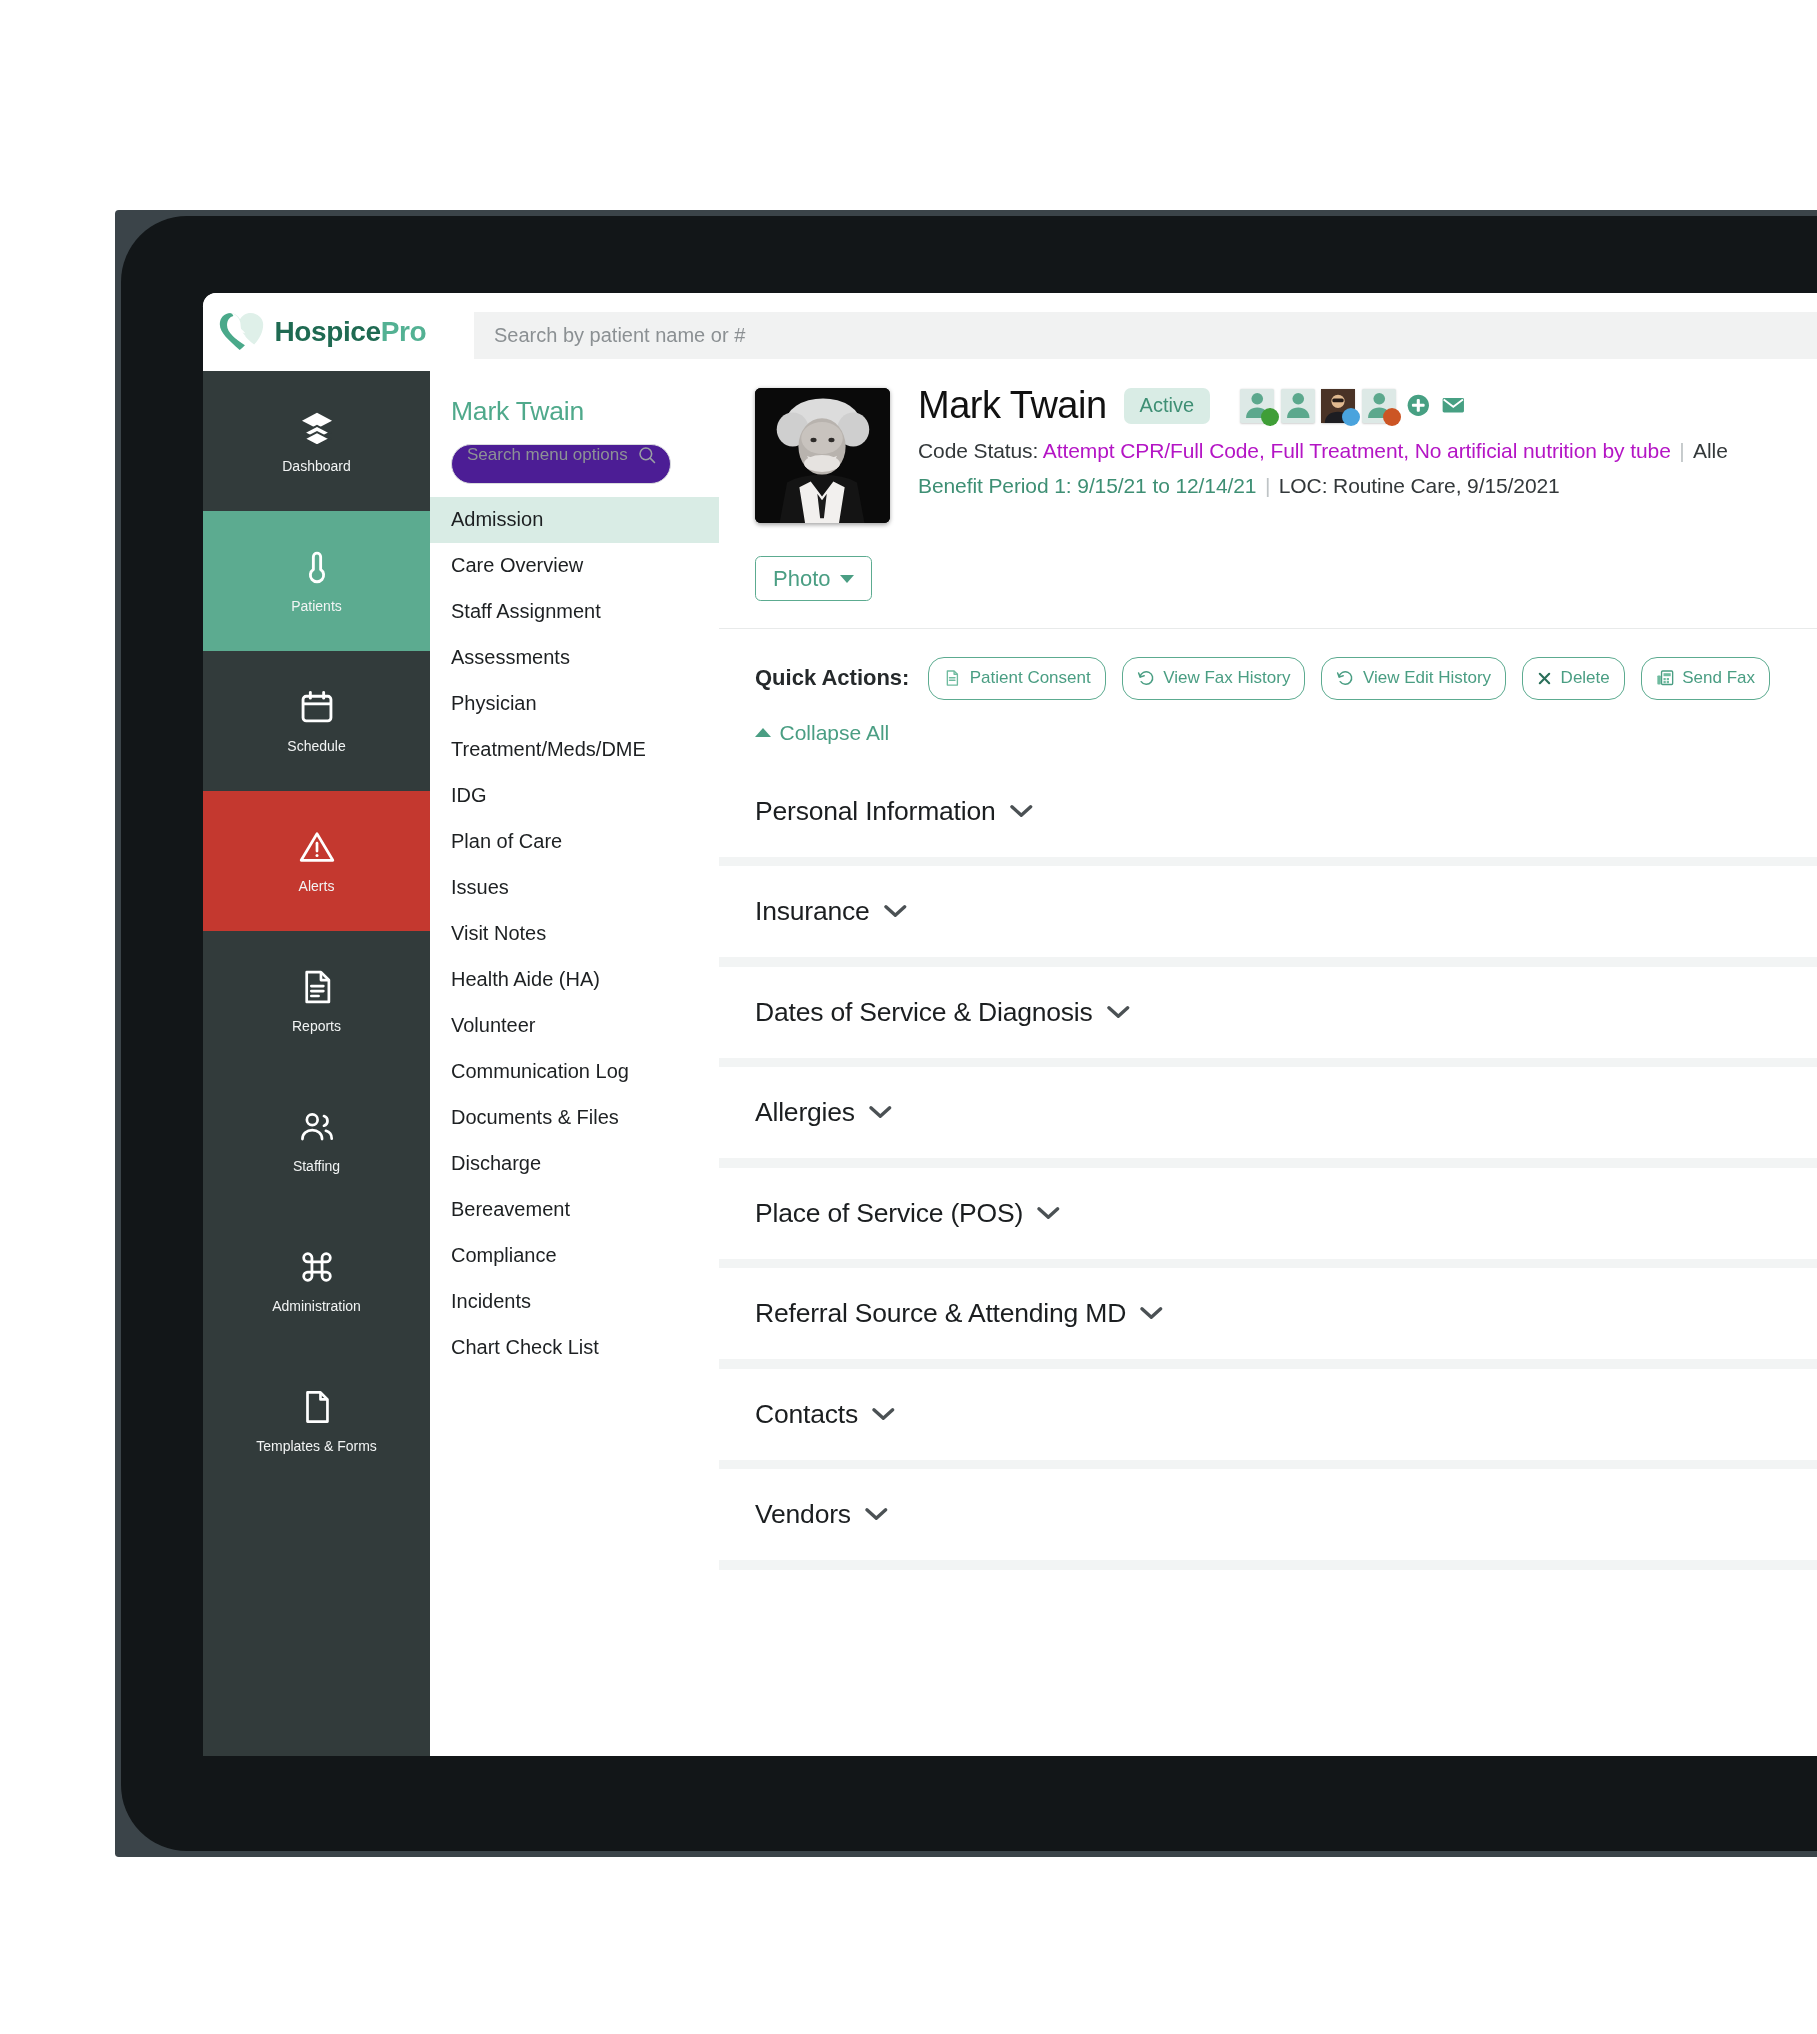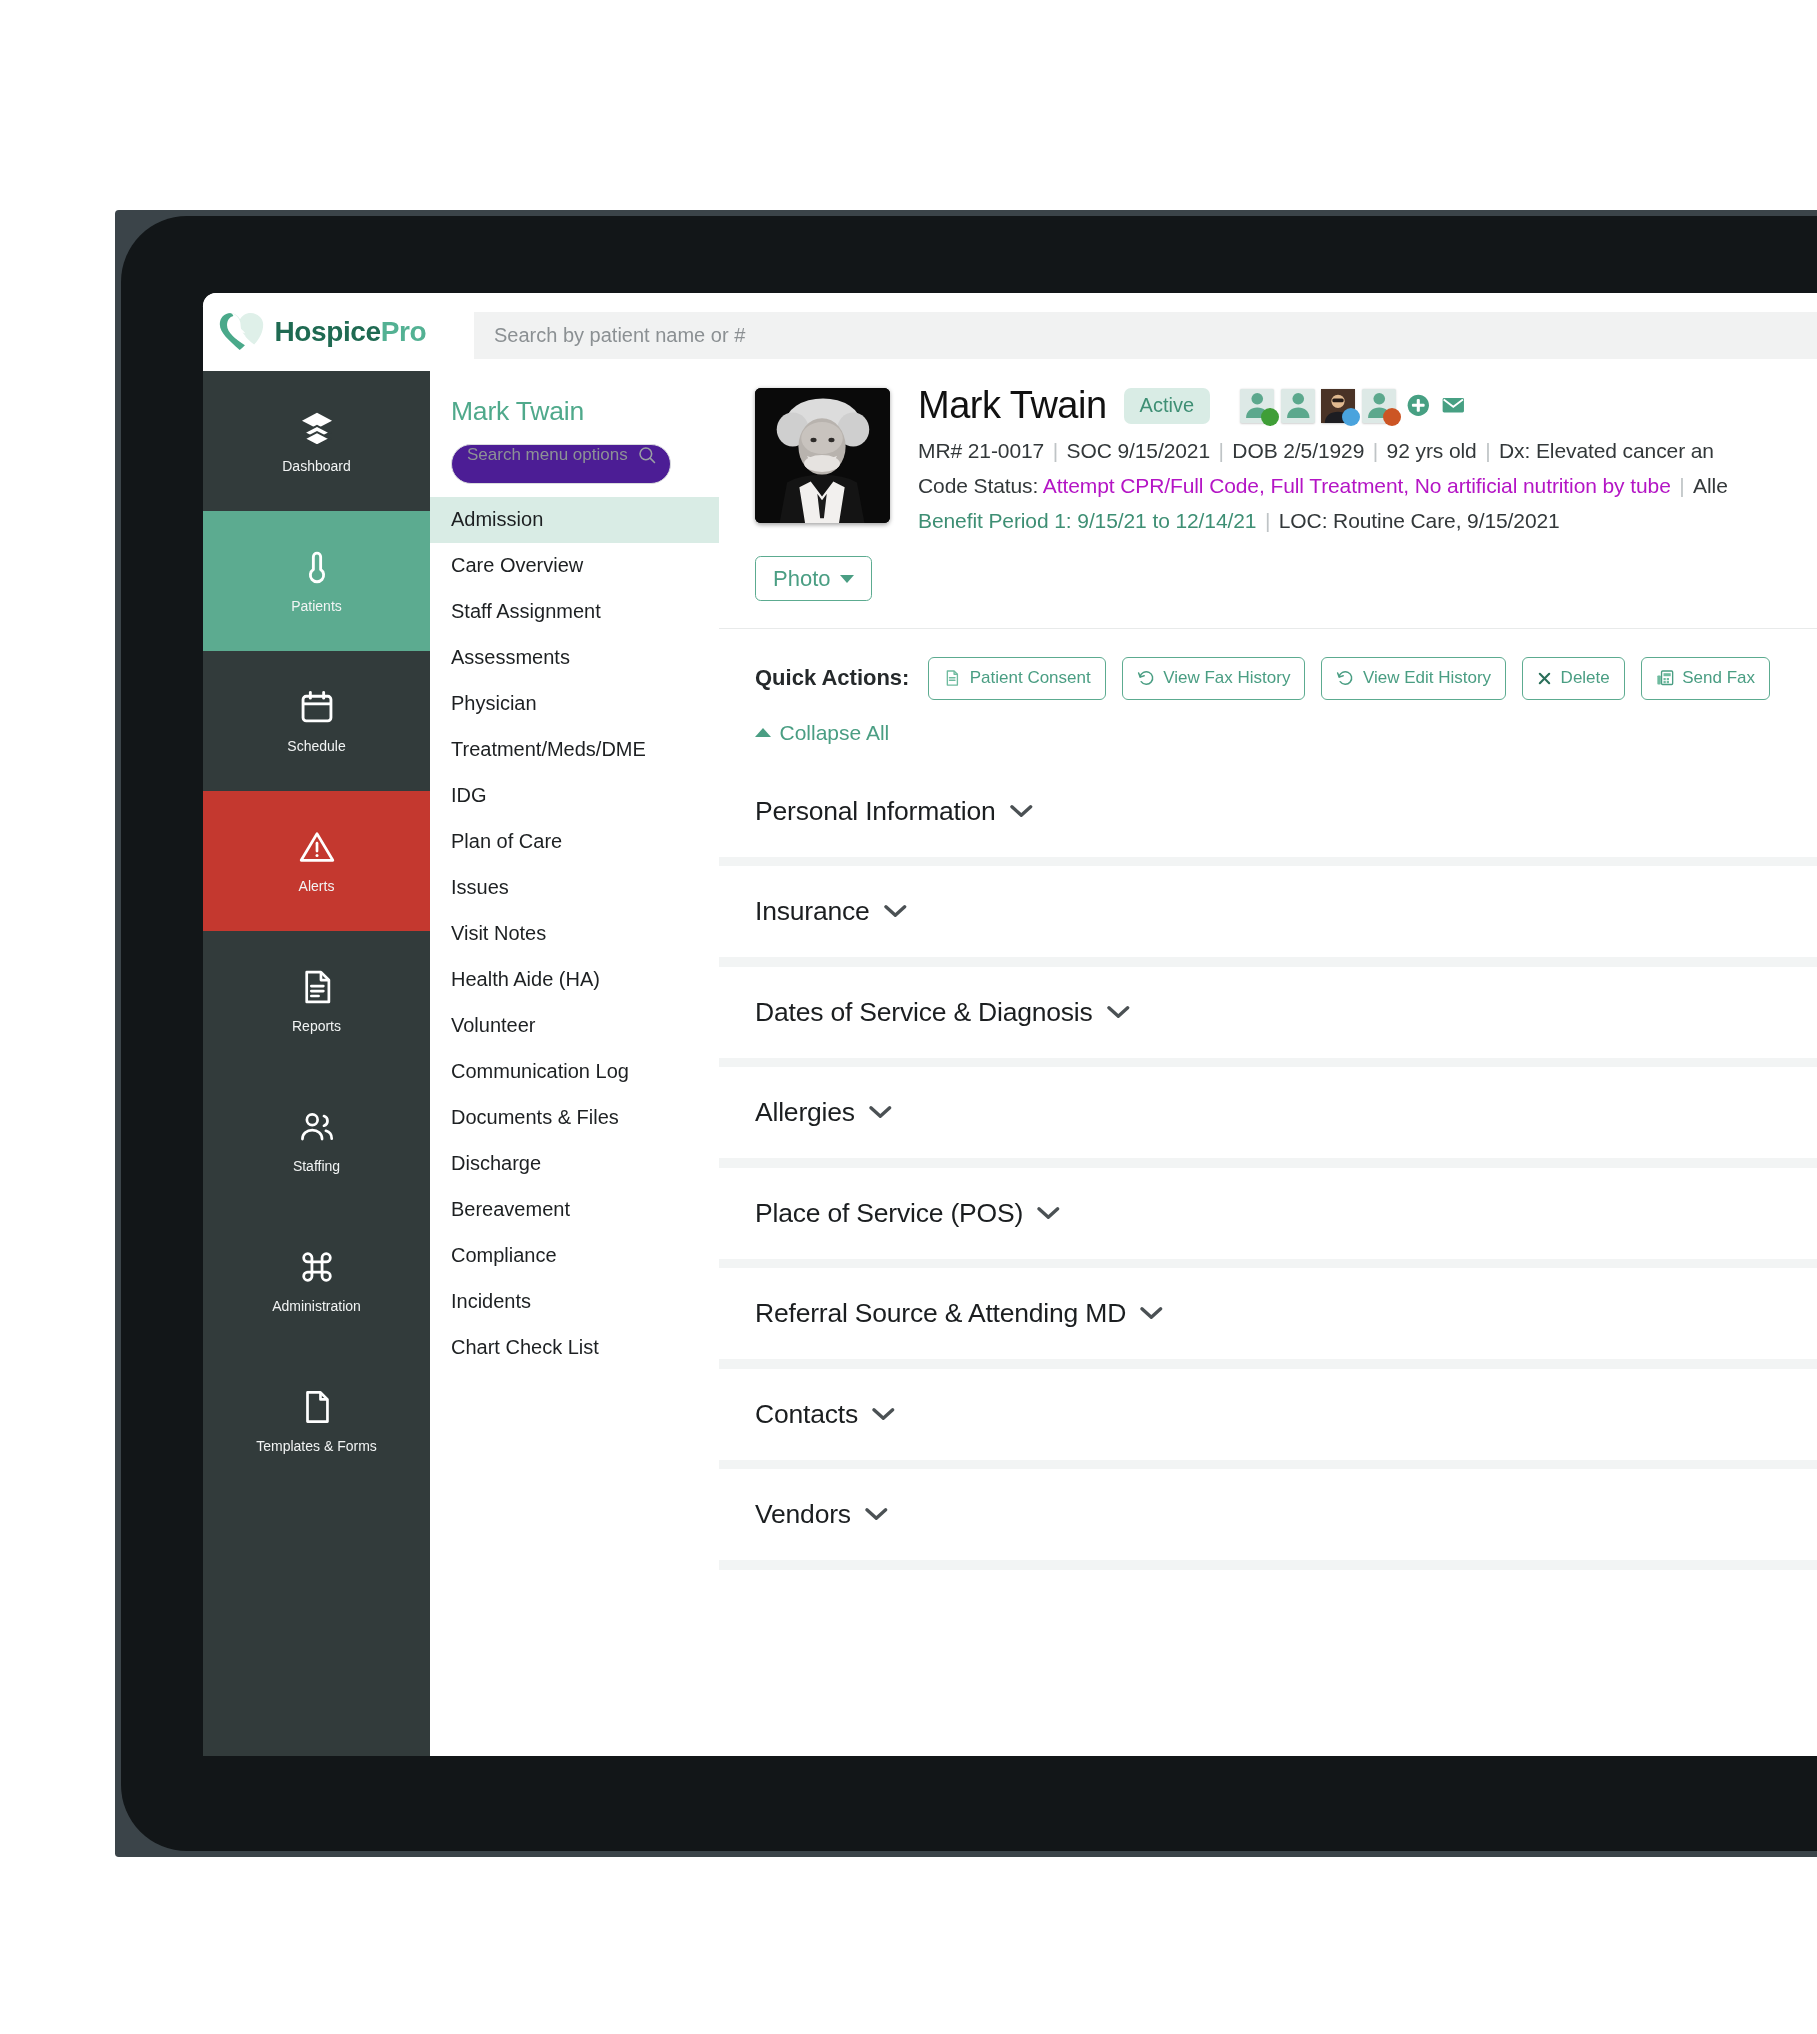--- a/index.html
+++ b/index.html
@@ -159,21 +159,21 @@
   }
   .caret-down { width: 0; height: 0; border-left: 7.6px solid transparent; border-right: 7.6px solid transparent; border-top: 8.5px solid #4a9e83; }
 
   .rule { height: 0.9px; background: #e8eaea; margin: 0 0 0 0; }
 
   
   .qa-bar { display: flex; align-items: center; gap: 16px; padding: 28px 0 0 36px; }
   .qa-label { font-size: 22px; color: #25292b; font-weight: 700; margin-right: 2.8px; }
   .qa-btn {
     display: inline-flex; align-items: center; gap: 8.5px;
-    border: 0.9px solid #5cab90; border-radius: 6px; background: #fff;
+    border: 0.9px solid #5cab90; border-radius: 16px; background: #fff;
     color: #4a9e83; font-size: 17px; padding: 10.4px 14px;
     white-space: nowrap; cursor: pointer;
   }
   .qa-btn svg { flex: none; }
 
   .collapse-all {
     display: inline-flex; align-items: center; gap: 8.5px;
     color: #4a9e83; font-size: 21px; padding: 21px 0 0 36px; cursor: pointer;
   }
   .caret-up { width: 0; height: 0; border-left: 8.5px solid transparent; border-right: 8.5px solid transparent; border-bottom: 9.5px solid #4a9e83; }
@@ -425,23 +425,20 @@
                 <rect x="10.5" y="5.8" width="3" height="12.4" rx="1" fill="#fff"></rect>
                 <rect x="5.8" y="10.5" width="12.4" height="3" rx="1" fill="#fff"></rect>
               </svg>
               <svg class="mail-ico" viewBox="0 0 24 24">
                 <rect x="1.6" y="5" width="20.8" height="14" rx="1.4" fill="#47a083"></rect>
                 <path d="M2.6 6.3 12 13.4l9.4-7.1" fill="none" stroke="#fff" stroke-width="1.8"></path>
               </svg>
             </span>
           </div>
 
-          <div class="info-line">
-            <span>MR# 21-0017</span><span class="sep">|</span><span>SOC 9/15/2021</span><span class="sep">|</span><span>DOB 2/5/1929</span><span class="sep">|</span><span>92 yrs old</span><span class="sep">|</span><span>Dx: Elevated cancer an</span>
-          </div>
 
           <div class="info-line purple">
             <span>Code Status:</span>
             <span class="v">Attempt CPR/Full Code, Full Treatment, No artificial nutrition by tube</span><span class="sep">|</span><span>Alle</span>
           </div>
 
           <div class="info-line teal">
             <span>Benefit Period 1: 9/15/21 to 12/14/21</span><span class="sep">|</span><span style="color:#33383a">LOC: Routine Care, 9/15/2021</span>
           </div>
         </div>

